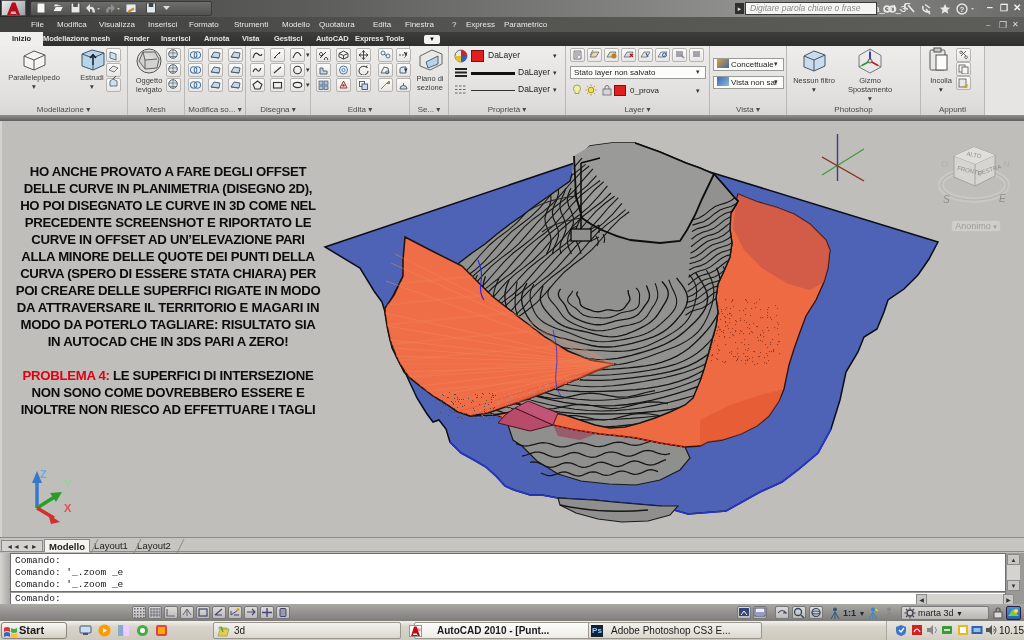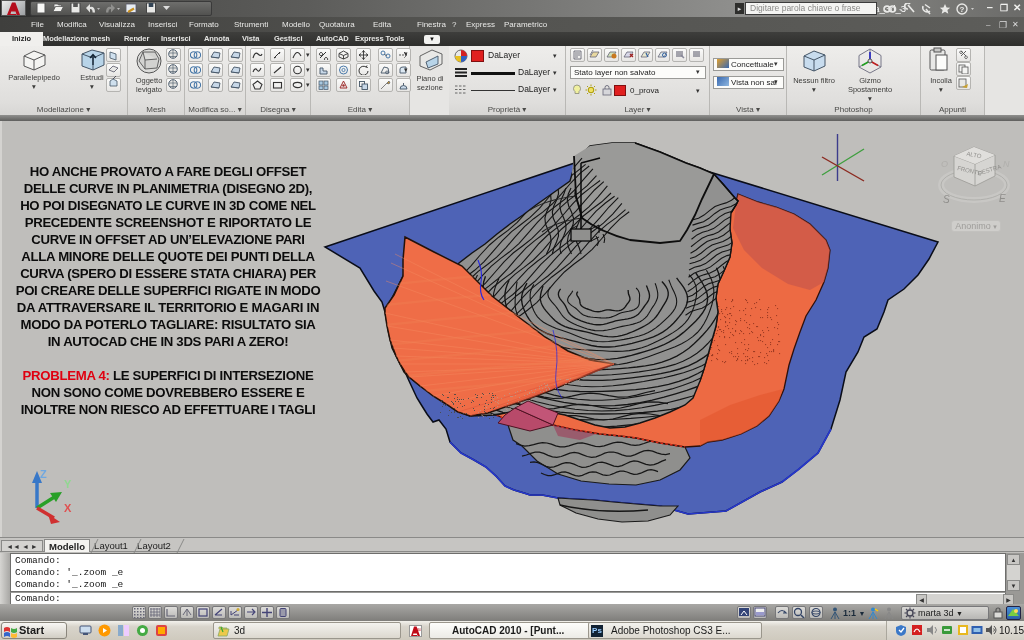--- a/index.html
+++ b/index.html
@@ -3,21 +3,21 @@
 <style>
 *{margin:0;padding:0;box-sizing:border-box}
 html,body{width:1024px;height:640px;overflow:hidden;font-family:"Liberation Sans",sans-serif}
 .abs{position:absolute}
 #page{position:relative;width:1024px;height:640px;background:#bfbebb}
 #title{left:0;top:0;width:1024px;height:17px;background:linear-gradient(90deg,#262626 0%,#4c4c4a 10%,#5c5c5a 30%,#7a7a78 55%,#8f8f8d 72%,#82827f 85%,#6b6b69 100%)}
 #logo{left:1px;top:0;width:25px;height:16px;background:linear-gradient(135deg,#ececec,#9da0a3);border:1px solid #555}
 #qat{left:30px;top:1px;width:182px;height:15px;background:linear-gradient(180deg,#6e6e6c,#525250);border:1px solid #3a3a3a;border-radius:2px}
 .ticon{position:absolute;top:3px;width:11px;height:10px}
 #ttext{left:0;top:3px;width:906px;height:12px;color:#fff;font-size:9.5px;font-weight:bold;text-align:right}
-#search{left:745px;top:2px;width:132px;height:13px;background:#f4f4f2;border:1px solid #3c3c3c;color:#8a8a88;font-size:8.5px;line-height:11px;padding-left:4px}
+#search{left:745px;top:2px;width:132px;height:13px;background:#f4f4f2;border:1px solid #3c3c3c;color:#8a8a88;font-style:italic;font-size:8.5px;line-height:11px;padding-left:4px}
 .winbtn{position:absolute;top:3px;color:#f2f2f0;font-size:10px;font-weight:bold;line-height:10px}
 #menubar{left:0;top:17px;width:1024px;height:15px;background:linear-gradient(90deg,#3f3f3d,#52524f 40%,#5d5d5a)}
 .mitem{position:absolute;top:3px;color:#e8e8e6;font-size:8px}
 #tabrow{left:0;top:32px;width:1024px;height:16px;background:linear-gradient(180deg,#3e3e3c,#2c2c2a)}
 .rtab{position:absolute;top:2px;color:#e6e6e4;font-size:7.5px;font-weight:bold;letter-spacing:-0.1px}
 #tab-sel{position:absolute;left:0;top:0;width:43px;height:14px;background:#f0efed;color:#222;font-size:7.5px;font-weight:bold;text-align:center;line-height:14px}
 #ribbon{left:0;top:46px;width:1024px;height:69px;background:#e6e5e3}
 .panel{position:absolute;top:0;height:69px;background:linear-gradient(180deg,#eeedeb,#dfdedc 82%,#d7d6d4);border-right:1px solid #b9b8b5}
 .plabel{position:absolute;bottom:1px;left:0;right:0;text-align:center;font-size:8px;color:#4a4a48}
 .ribtxt{position:absolute;font-size:7.5px;color:#3c3c3a;text-align:center;line-height:9px}
@@ -107,21 +107,21 @@
     <div id="menubar" class="abs">
       <span class="mitem" style="left:31px">File</span>
       <span class="mitem" style="left:57px">Modifica</span>
       <span class="mitem" style="left:99px">Visualizza</span>
       <span class="mitem" style="left:148px">Inserisci</span>
       <span class="mitem" style="left:189px">Formato</span>
       <span class="mitem" style="left:234px">Strumenti</span>
       <span class="mitem" style="left:282px">Modello</span>
       <span class="mitem" style="left:319px">Quotatura</span>
       <span class="mitem" style="left:373px">Edita</span>
-      <span class="mitem" style="left:417px">Finestra</span>
+      <span class="mitem" style="left:405px">Finestra</span>
       <span class="mitem" style="left:452px">?</span>
       <span class="mitem" style="left:466px">Express</span>
       <span class="mitem" style="left:504px">Parametrico</span>
       <span class="mitem" style="left:986px;color:#ddd">‒</span>
       <span class="mitem" style="left:999px;color:#ddd;font-size:9px">❐</span>
       <span class="mitem" style="left:1012px;color:#ddd">✕</span>
     </div>
     <div id="tabrow" class="abs">
       <div id="tab-sel">Inizio</div>
       <div class="rtab" style="left:43px">Modellazione mesh</div>
@@ -142,20 +142,23 @@
         <div class="plabel">Modellazione ▾</div>
       </div>
       <div class="panel" style="left:185px;width:61px">
         <div class="plabel">Modifica so... ▾</div>
       </div>
       <div class="panel" style="left:246px;width:65px">
         <div class="plabel">Disegna ▾</div>
       </div>
       <div class="panel" style="left:311px;width:99px">
         <div class="plabel">Edita ▾</div>
+      </div>
+      <div class="panel" style="left:410px;width:39px">
+        <div class="plabel">Se... ▾</div>
       </div>
       <div class="panel" style="left:449px;width:117px">
         <div class="plabel">Proprietà ▾</div>
       </div>
       <div class="panel" style="left:566px;width:144px">
         <div class="plabel">Layer ▾</div>
       </div>
       <div class="panel" style="left:710px;width:77px">
         <div class="plabel">Vista ▾</div>
       </div>
@@ -1227,21 +1230,21 @@
       </svg>
       <svg class="qlicon" style="left:155px" viewBox="0 0 13 13">
         <rect x="1" y="1" width="11" height="11" rx="2" fill="#d44"></rect>
         <rect x="3" y="3" width="7" height="7" fill="#fa0"></rect>
       </svg>
       <div class="tbtn" style="left:213px;width:188px;padding-left:20px">3d</div>
       <svg class="abs" style="left:217px;top:4px" width="13" height="13" viewBox="0 0 13 13">
         <path d="M1,11 L3,4 L12,4 L10,11 Z M2,4 L2,2 L5,2 L6,3 L10,3 L10,4" fill="#ecc94a" stroke="#8a6" stroke-width="0.8"></path>
         <path d="M4,2 l2,5" stroke="#3a3" stroke-width="1.2"></path>
       </svg>
-      <div class="tbtn" style="left:429px;width:178px;padding-left:22px;background:linear-gradient(180deg,#fdfdfb,#ecebe6);font-weight:bold">AutoCAD 2010 - [Punt...</div>
+      <div class="tbtn" style="left:414px;width:178px;padding-left:22px;background:linear-gradient(180deg,#fdfdfb,#ecebe6);font-weight:bold">AutoCAD 2010 - [Punt...</div>
       <div class="abs" style="left:409px;top:4px;width:13px;height:12px;background:#fff;border:1px solid #999"></div>
       <svg class="abs" style="left:410px;top:5px" width="11" height="10" viewBox="0 0 11 10">
         <path d="M1,10 L4,0.5 L6.6,0.5 L10,10 L7.6,10 L6.8,7.4 L3.4,7.4 L3,9 L7,9 L7,10 Z" fill="#c00c18"></path>
         <path d="M4,5.8 L5.2,2.4 L6.2,5.8 Z" fill="#c00c18"></path>
         <text x="6" y="5" font-size="3" fill="#c00c18">360</text>
       </svg>
       <div class="tbtn" style="left:588px;width:174px;padding-left:22px">Adobe Photoshop CS3 E...</div>
       <div class="abs" style="left:591px;top:4px;width:12px;height:12px;background:#123;color:#9cf;font-size:8px;font-weight:bold;text-align:center;line-height:12px">Ps</div>
       <div id="tray" class="abs"></div>
       <svg class="tricon" style="left:895px" viewBox="0 0 12 12">

